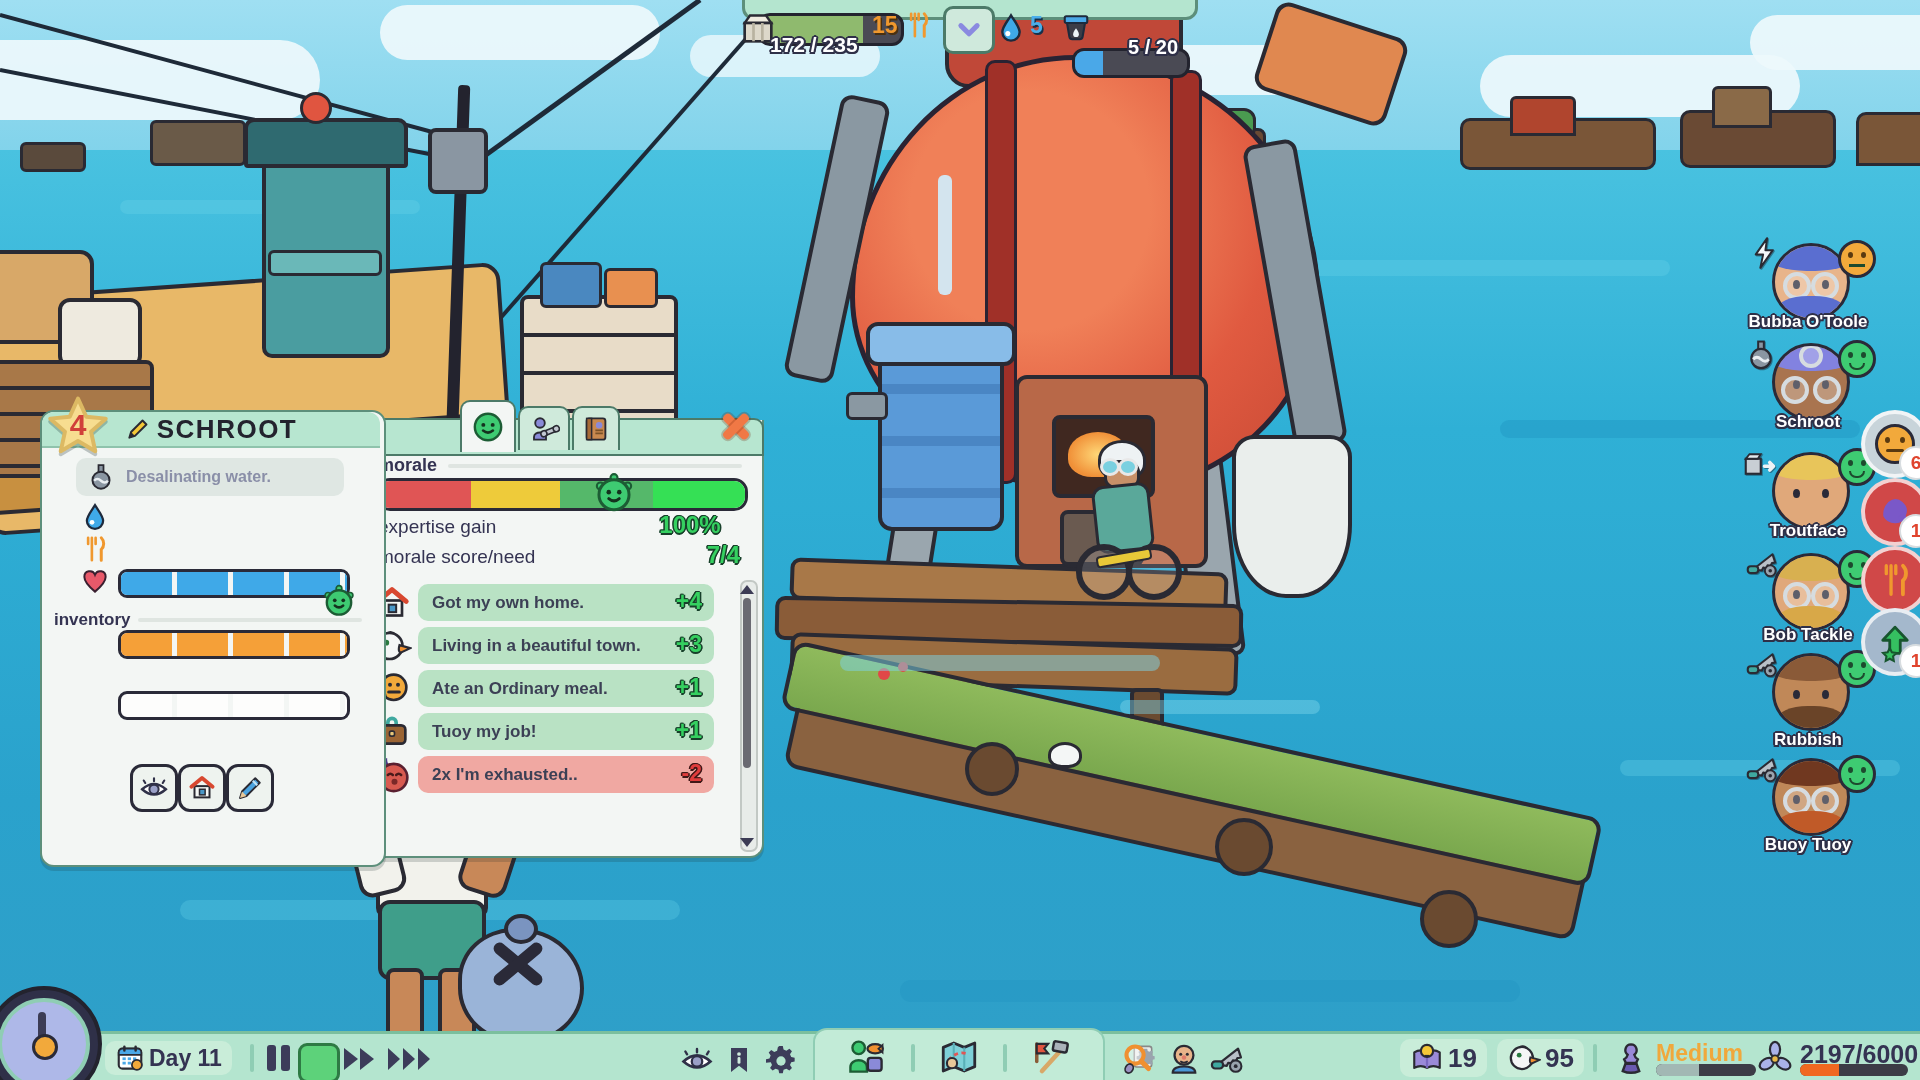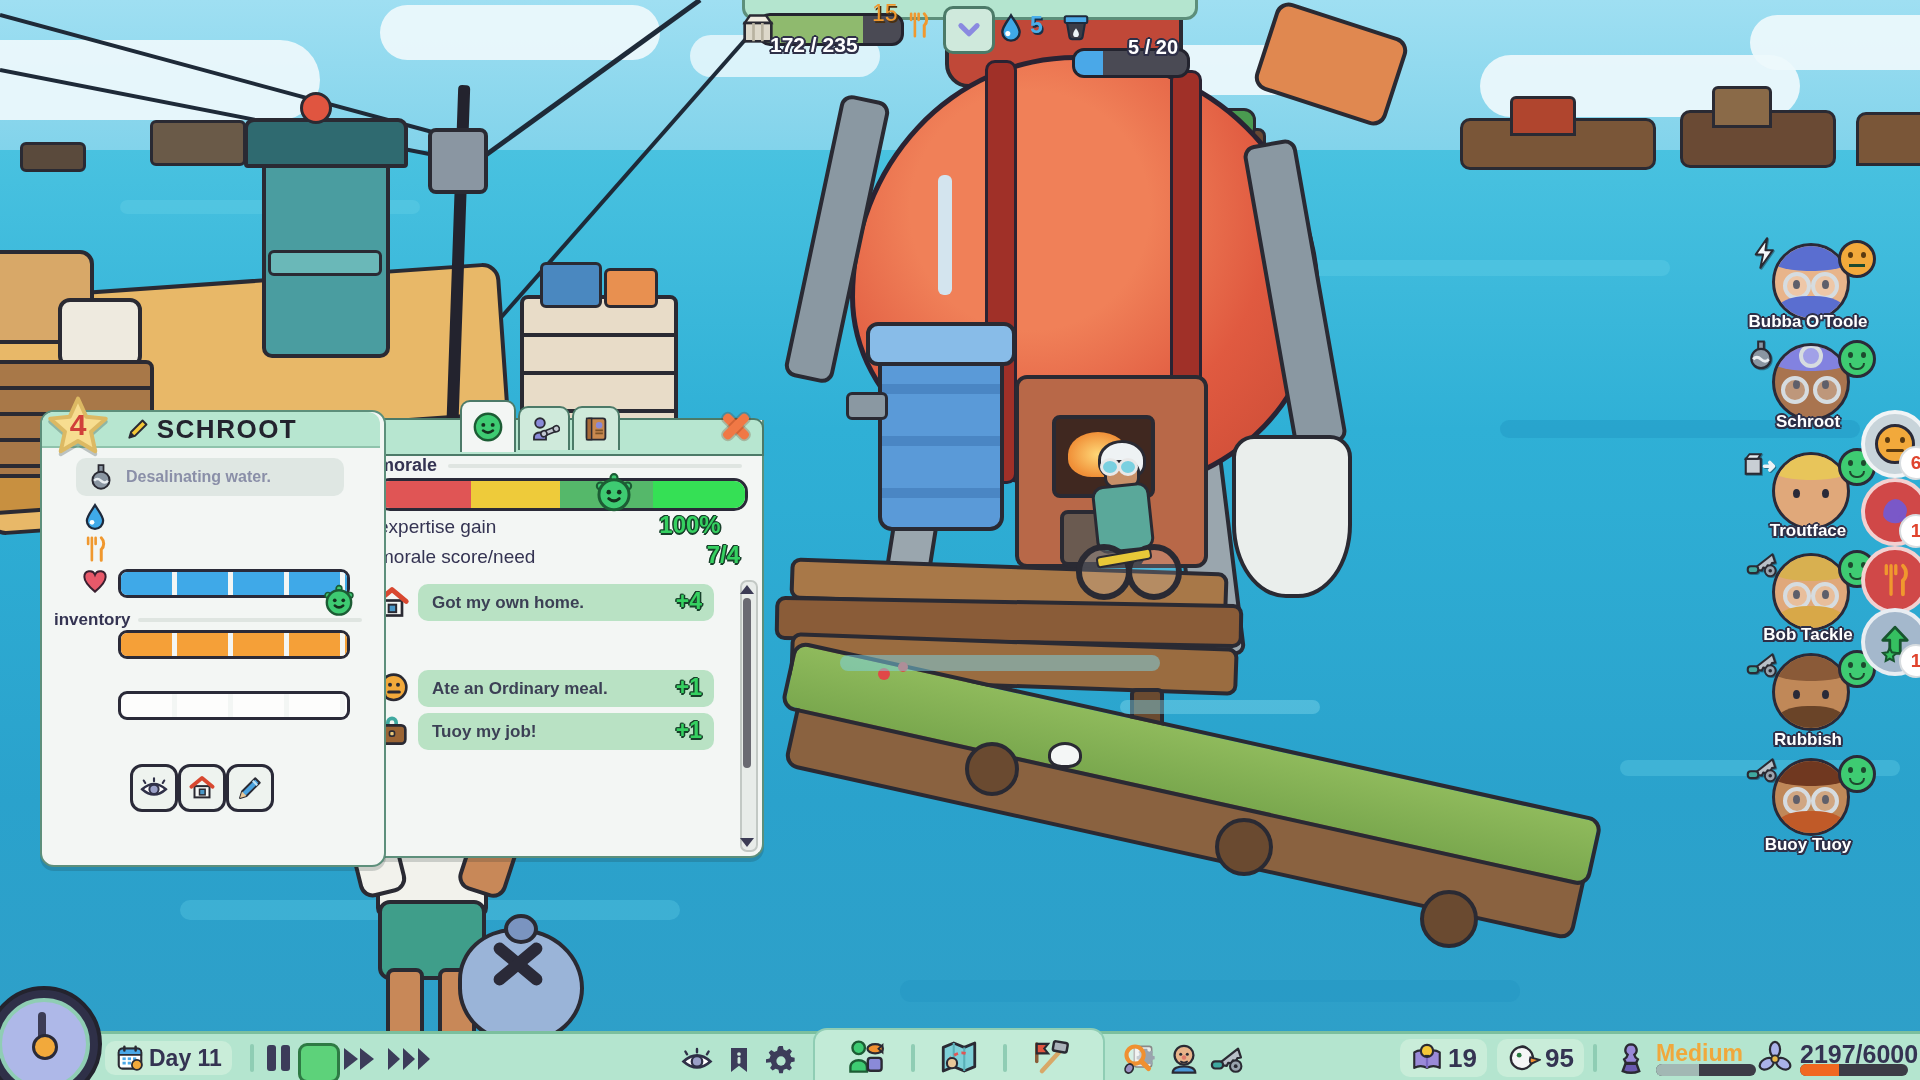--- a/index.html
+++ b/index.html
@@ -397,21 +397,21 @@
   </div>
 
   <div class="abs" style="left:742px;top:-18px;width:450px;height:32px;background:#b4e5cf;border:3px solid #5d8f7b;border-radius:12px;"></div>
   <div class="abs hud-bar" style="left:758px;top:13px;width:140px;height:27px;">
     <div class="fill" style="background: rgb(143, 186, 110); width: 73%;"></div>
   </div>
   <svg class="ic abs" style="left:738px;top:8px;" width="40" height="40">
       <use href="#i-crate"></use>
     </svg>
   <div class="abs outline-w" style="left:770px;top:33px;font-size:21px;">172 / 235</div>
-  <div class="abs" style="left:872px;top:0;font-size:23px;font-weight:normal;color:#f0982e;text-shadow:1.5px 1.5px #4a3010;"><span>15</span></div>
+  <div class="abs" style="left:872px;top:12px;font-size:23px;font-weight:bold;color:#f0982e;text-shadow:1.5px 1.5px #4a3010;"><span>15</span></div>
   <svg class="ic abs" style="left:903px;top:10px;" width="30" height="30">
       <use href="#i-fork"></use>
     </svg>
   <div class="abs" style="left:943px;top:6px;width:46px;height:42px;background:#cfe9dc;border:3px solid #4c7a68;border-radius:10px;display:flex;align-items:center;justify-content:center;">
     <svg class="ic" width="30" height="30">
         <use href="#i-chev"></use>
       </svg>
   </div>
   <svg class="ic abs" style="left:995px;top:12px;" width="32" height="32">
       <use href="#i-drop"></use>
@@ -467,33 +467,47 @@
   <div class="abs navy" style="left:378px;top:546px;font-size:19px;">morale score/need</div>
   <div class="abs val-pos" style="left:640px;top:541px;width:100px;text-align:right;font-size:24px;">7/4</div>
 
   <div class="buff-row" style="top:584px;">
     <svg class="ic buff-ic" width="40" height="40">
         <use href="#i-home"></use>
       </svg>
     <div class="buff-pill pos">Got my own home.</div>
     <div class="buff-val val-pos">+4</div>
   </div>
+  <div class="buff-row" style="top:627px;">
+    <svg class="ic buff-ic" width="40" height="40">
+        <use href="#i-gull"></use>
+      </svg>
+    <div class="buff-pill pos">Living in a beautiful town.</div>
+    <div class="buff-val val-pos">+3</div>
+  </div>
   <div class="buff-row" style="top:670px;">
     <svg class="ic buff-ic" width="40" height="40">
         <use href="#i-meal"></use>
       </svg>
     <div class="buff-pill pos">Ate an Ordinary meal.</div>
     <div class="buff-val val-pos">+1</div>
   </div>
   <div class="buff-row" style="top:713px;">
     <svg class="ic buff-ic" width="40" height="40">
         <use href="#i-brief"></use>
       </svg>
     <div class="buff-pill pos">Tuoy my job!</div>
     <div class="buff-val val-pos">+1</div>
+  </div>
+  <div class="buff-row" style="top:756px;">
+    <svg class="ic buff-ic" width="40" height="40">
+        <use href="#i-tired"></use>
+      </svg>
+    <div class="buff-pill neg">2x I'm exhausted..</div>
+    <div class="buff-val val-neg">-2</div>
   </div>
 
   <div class="abs" style="left:740px;top:580px;width:14px;height:268px;background:#e8ece9;border:2px solid #c2c8c4;border-radius:7px;">
     <div class="scroll-arrow" style="position:absolute;left:-2px;top:3px;border-bottom:9px solid #3c3c55;"></div>
     <div class="abs" style="left:1px;top:16px;width:8px;height:170px;background:#6a6a72;border-radius:4px;"></div>
     <div class="scroll-arrow" style="position:absolute;left:-2px;bottom:3px;border-top:9px solid #3c3c55;"></div>
   </div>
 
   <div class="abs panel" style="left:40px;top:410px;width:342px;height:453px;"></div>
   <div class="abs mint-header" style="left:42px;top:412px;width:338px;height:34px;display:flex;align-items:center;justify-content:center;gap:6px;">

